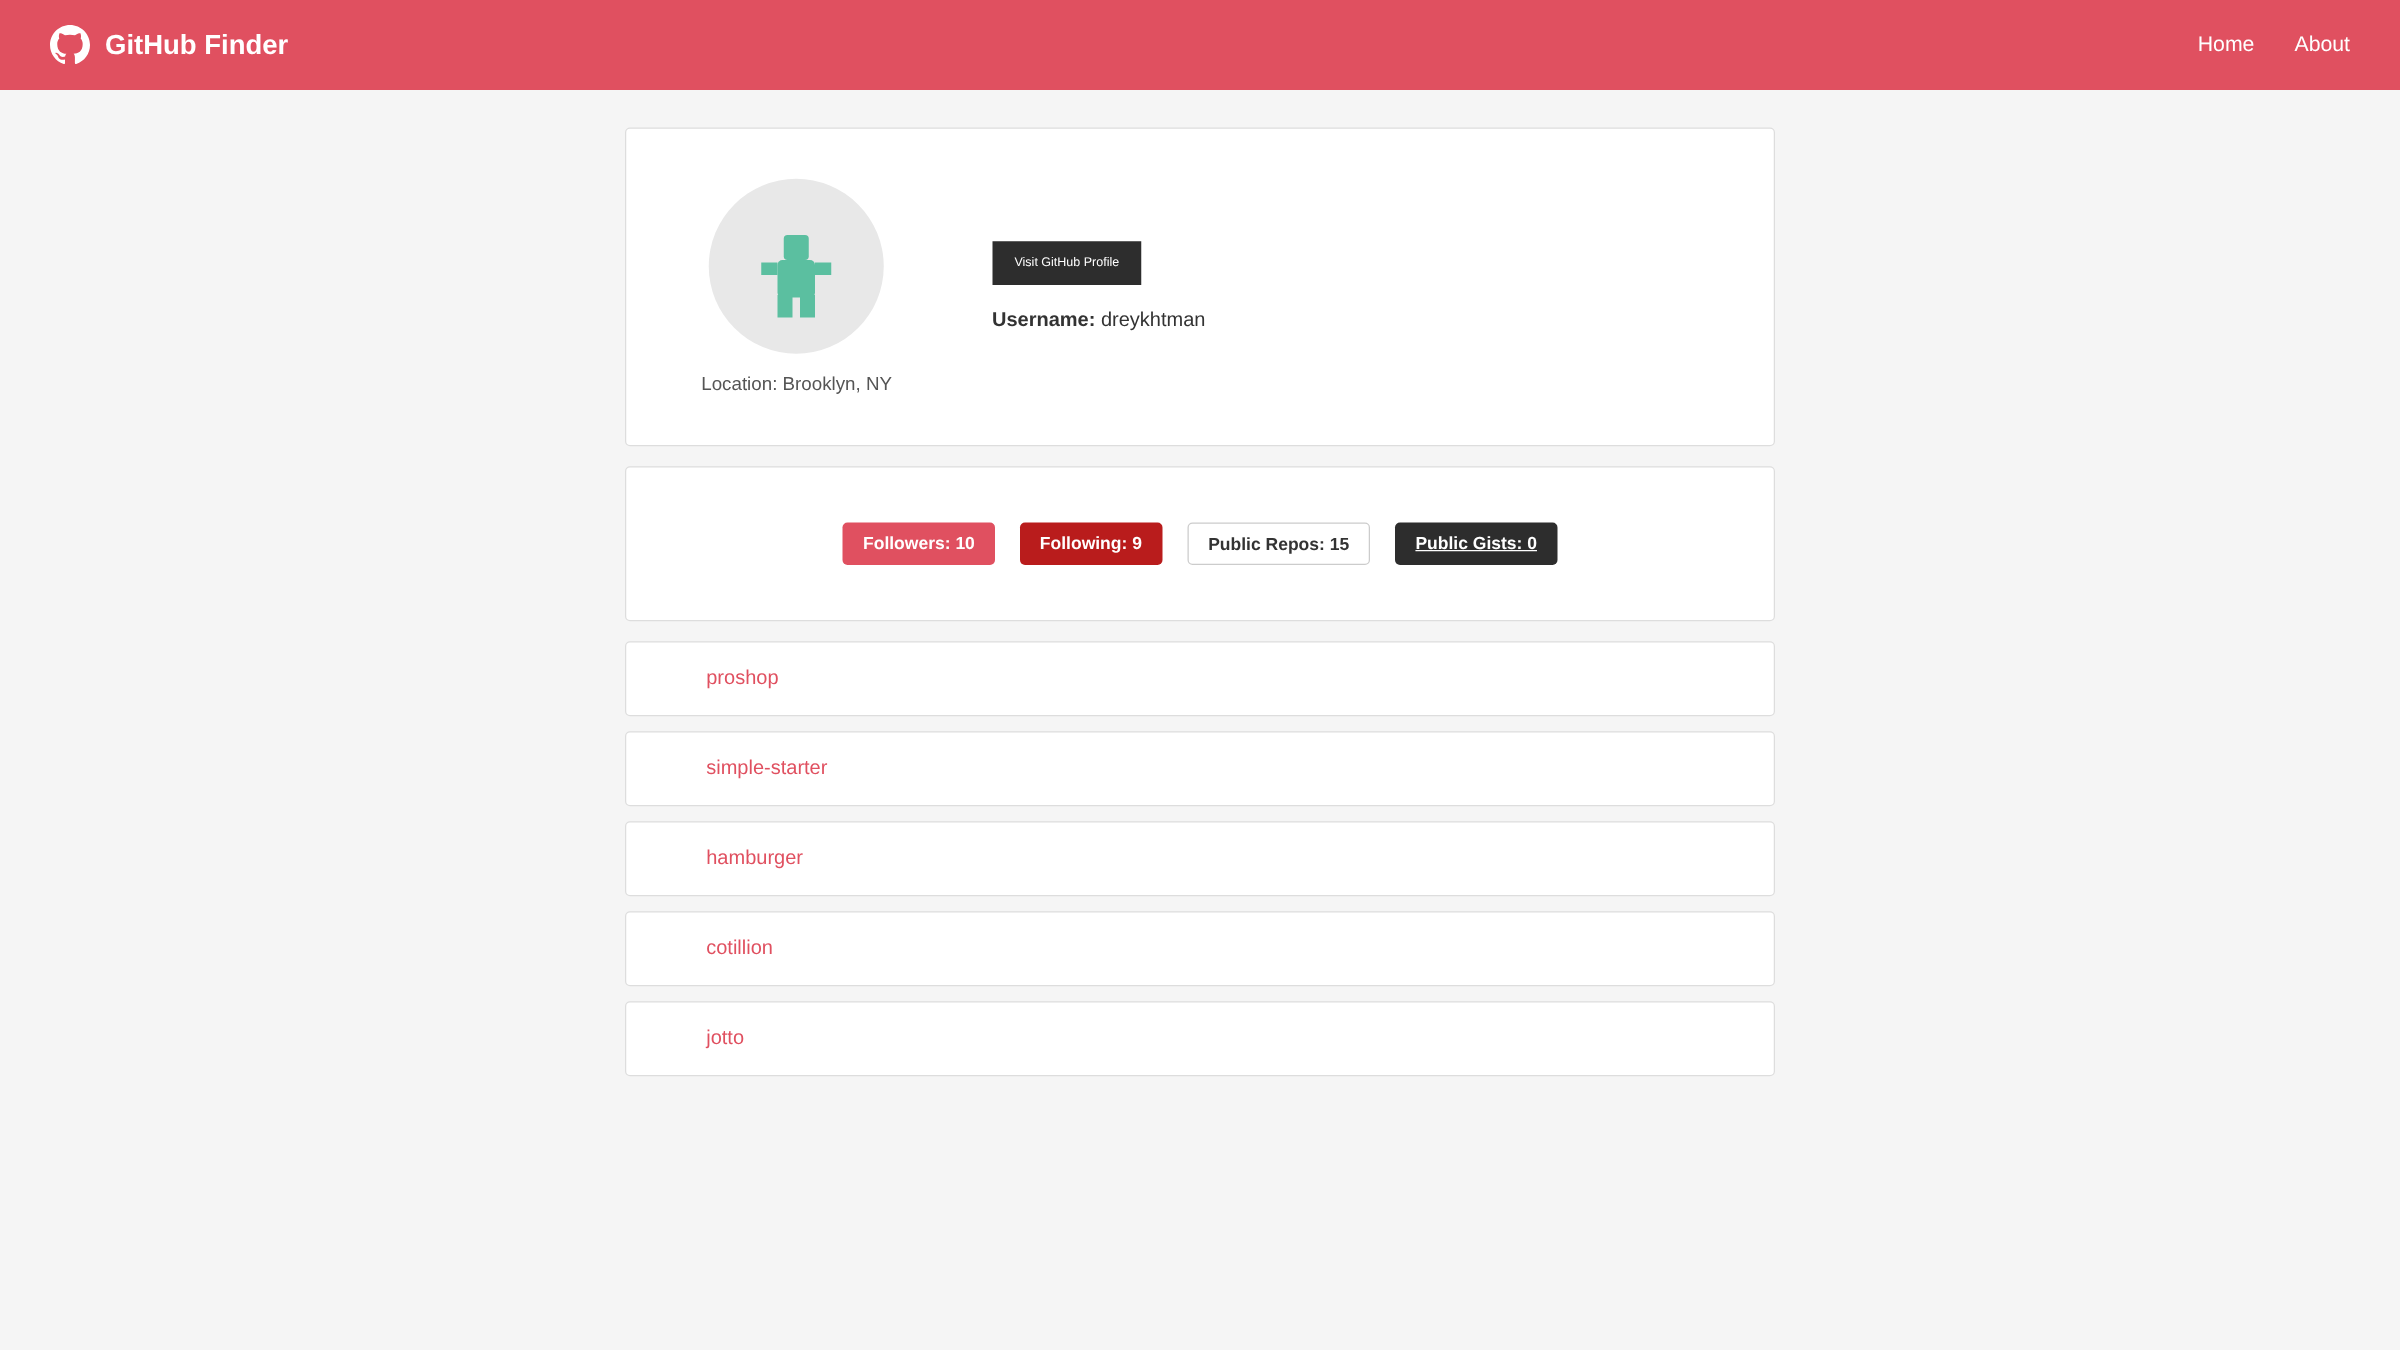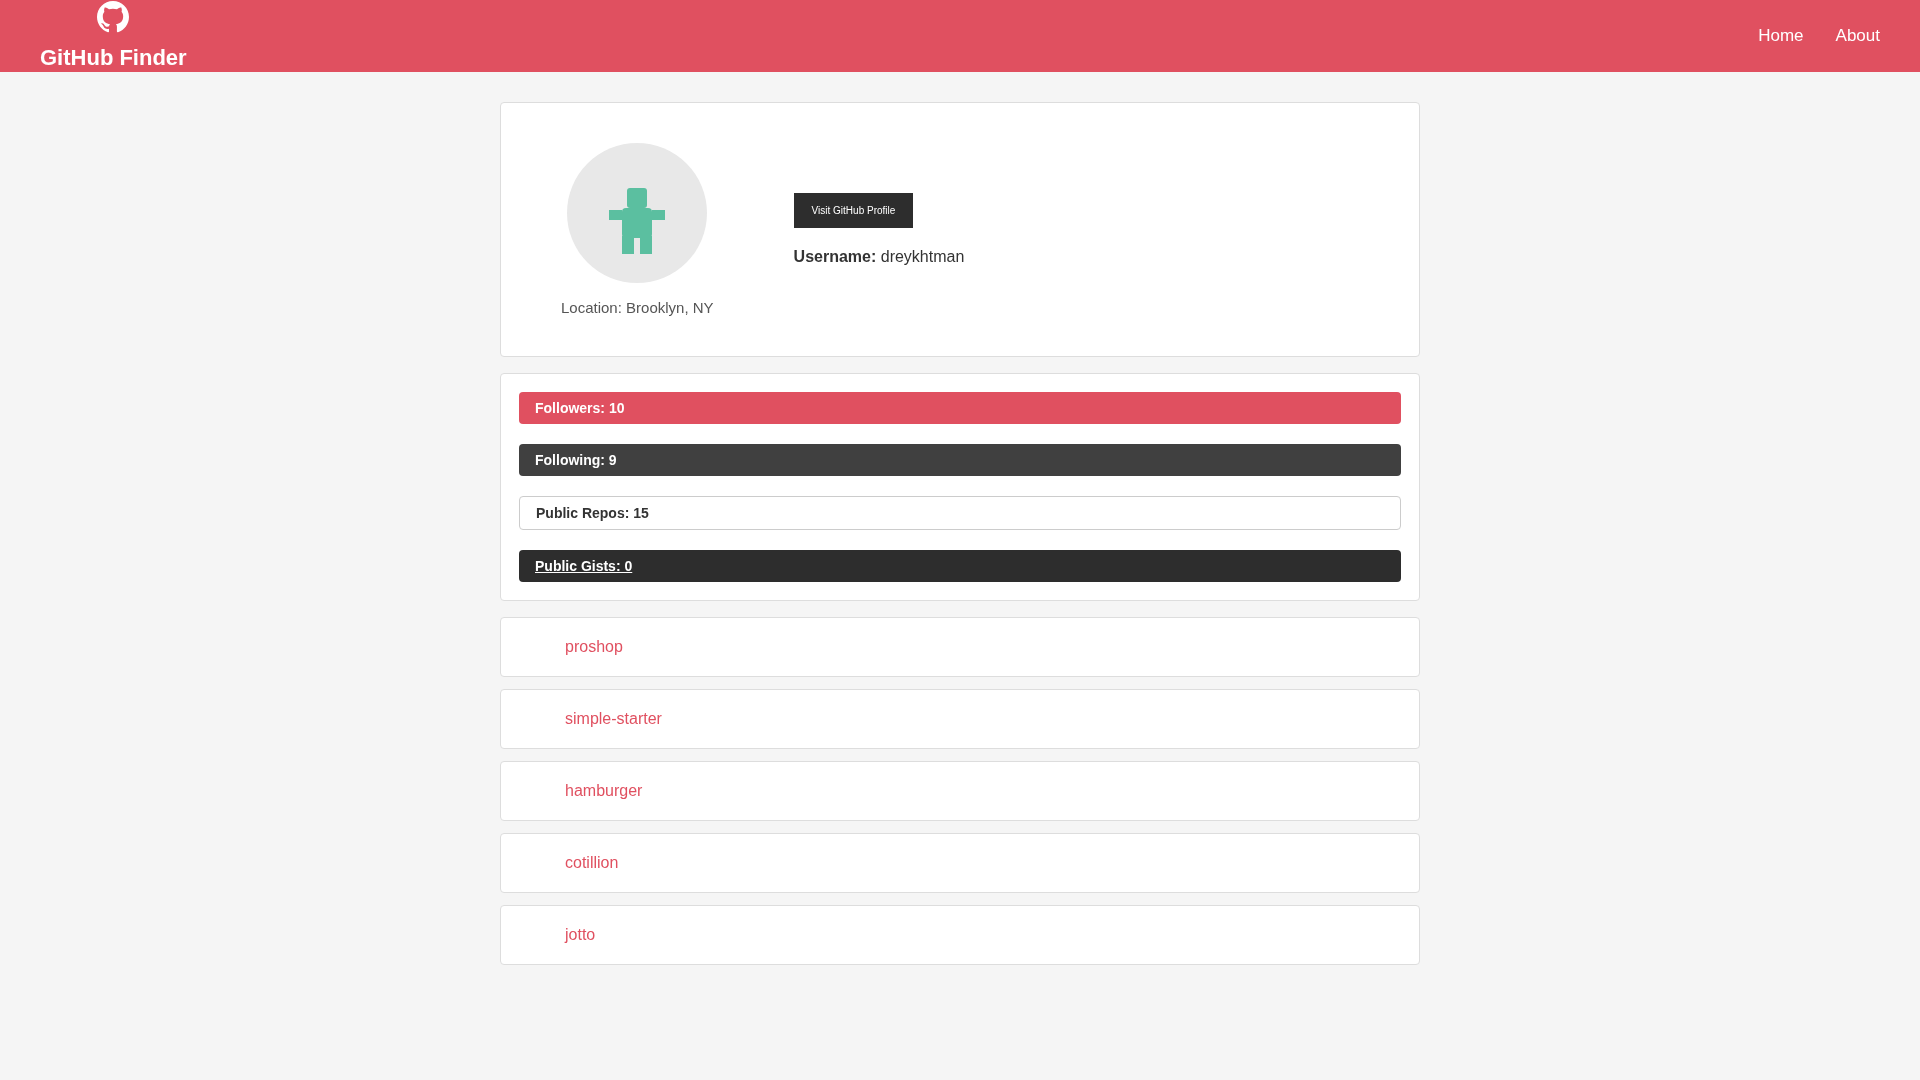--- a/index.html
+++ b/index.html
@@ -22,21 +22,20 @@
       padding: 0 40px;
       height: 72px;
     }
     .navbar-brand {
       display: flex;
       align-items: center;
       gap: 12px;
       color: white;
       font-size: 22px;
       font-weight: bold;
-      flex-direction: column;
     }
     .navbar-brand svg {
       fill: white;
       width: 32px;
       height: 32px;
     }
     .navbar-links {
       display: flex;
       gap: 32px;
     }
@@ -132,36 +131,35 @@
       color: #333;
     }
     .username-text span {
       font-weight: normal;
     }
     
     .stats-card {
       background: white;
       border: 1px solid #ddd;
       border-radius: 4px;
-      padding: 18px;
+      padding: 44px;
       display: flex;
       justify-content: center;
       gap: 20px;
       margin-bottom: 16px;
-      flex-direction: column;
     }
     .stat-badge {
       padding: 8px 16px;
       border-radius: 4px;
       font-size: 14px;
       font-weight: bold;
       color: white;
     }
     .stat-badge.red { background: #e05060; }
-    .stat-badge.green { background: #404040; }
+    .stat-badge.green { background: #b91c1c; }
     .stat-badge.light {
       background: white;
       color: #333;
       border: 1px solid #ccc;
     }
     .stat-badge.dark { background: #2d2d2d; text-decoration: underline; }
     
     .repo-card {
       background: white;
       border: 1px solid #ddd;

